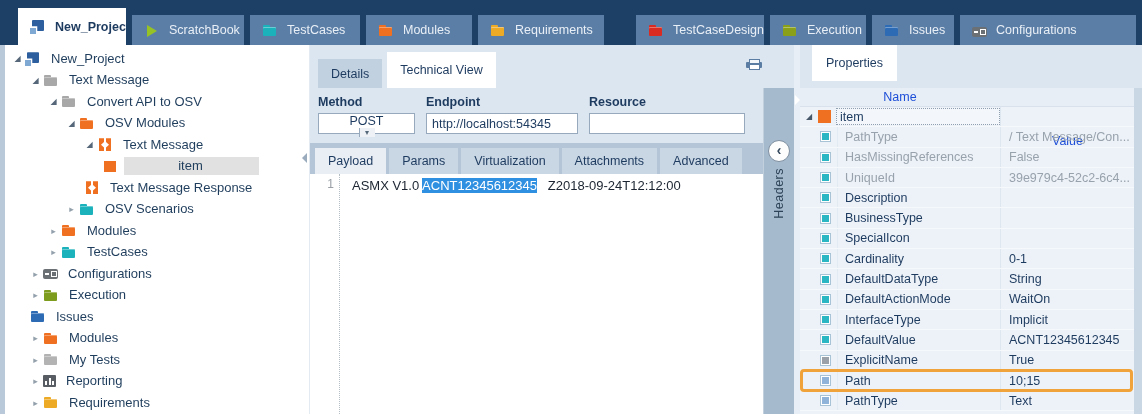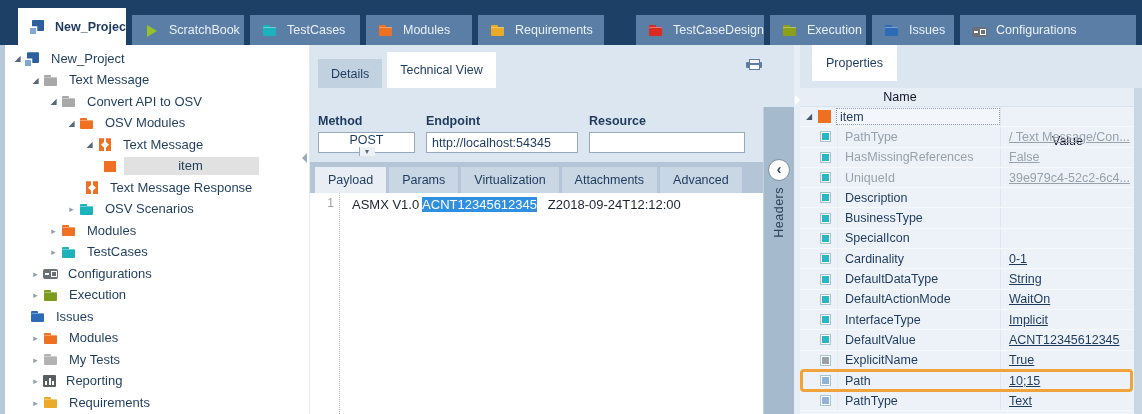--- a/index.html
+++ b/index.html
@@ -55,21 +55,21 @@
   .trow{height:21.5px;display:flex;align-items:center;font-size:13px;color:#1f3d5c;cursor:default;white-space:nowrap;}
   .tw{width:13px;flex:none;text-align:center;}
   .tw.exp{font-size:8px;color:#56677a;}
   .tw.col{font-size:9px;color:#93a0ac;}
   .trow .icon{margin:0 6px 0 1px;}
   .tlabel{padding:1px 6px 2px 4px;}
   .tlabel.sel{background:#e1e1e1;min-width:135px;}
   .left-collapse{position:absolute;right:2px;top:108px;width:0;height:0;border-right:5px solid #9aabbd;border-top:5px solid transparent;border-bottom:5px solid transparent;}
 
   
-  .detail-panel{width:484px;display:flex;flex-direction:column;background:#dce6f0;gap:19px;}
+  .detail-panel{width:484px;display:flex;flex-direction:column;background:#dce6f0;}
   .dtab-row{height:43px;display:flex;align-items:flex-end;padding-left:8px;position:relative;flex:none;}
   .dtab{height:29px;background:#c2d1e0;display:flex;align-items:center;padding:0 13px;margin-right:5px;font-size:12.5px;color:#1d3a5f;}
   .dtab.active{height:36px;background:#ffffff;}
   .print-btn{position:absolute;right:32px;top:13px;}
   .d-body{flex:1;display:flex;min-height:0;}
   .d-main{flex:1;display:flex;flex-direction:column;min-width:0;}
   .form-area{padding:7px 0 9px 8px;display:flex;}
   .field{margin-right:11px;display:flex;flex-direction:column;}
   .field label{font-size:12.5px;color:#1d3a5f;margin-bottom:4px;font-weight:bold;}
   .field-method{width:97px;}.field-endpoint{width:152px;}.field-resource{width:156px;}
@@ -92,26 +92,26 @@
   
   .splitter{width:6px;background:#e7eef5;position:relative;}
   .splitter::before{content:"";position:absolute;left:1px;top:50px;width:0;height:0;border-left:5px solid #fff;border-top:5px solid transparent;border-bottom:5px solid transparent;}
 
   
   .props-panel{width:342px;display:flex;flex-direction:column;background:#dce6f0;}
   .ptab-row{height:43px;display:flex;align-items:flex-start;padding-left:12px;flex:none;}
   .ptab{height:36px;background:#fff;display:flex;align-items:center;padding:0 14px;font-size:12.5px;color:#1d3a5f;}
   .grid{flex:1;position:relative;background:#edf2f8;min-height:0;}
   .scroll-strip{position:absolute;right:0;top:0;bottom:0;width:8px;background:#c9d6e4;}
-  .grid-head{height:19px;margin-right:8px;background:#e8eef5;border-bottom:1px solid #d9e2ec;display:flex;font-size:12.5px;color:#0f172a;}
+  .grid-head{height:19px;margin-right:8px;background:#e8eef5;border-bottom:1px solid #d9e2ec;display:flex;font-size:12.5px;color:#1d4ed8;}
   .gh-name{width:200px;text-align:center;line-height:18px;}
   .gh-value{flex:1;text-align:center;line-height:18px;border-left:1px solid #ccd8e4;margin-top:44px;}
   .prow{height:20.3px;margin-right:8px;display:flex;align-items:stretch;font-size:12.5px;border-bottom:1px solid #f6f9fc;position:relative;}
   .ncell{width:200px;display:flex;align-items:center;}
-  .vcell{flex:1;display:flex;align-items:center;padding-left:8px;border-left:1px solid #dee7f0;overflow:hidden;white-space:nowrap;text-decoration:underline;}
+  .vcell{flex:1;display:flex;align-items:center;padding-left:8px;border-left:1px solid #dee7f0;overflow:hidden;white-space:nowrap;}
   .prow.item-row .ncell{padding-left:3px;}
   .item-exp{width:12px;text-align:center;font-size:8px;color:#46586a;}
   .item-icon{width:13px;height:13px;background:#f07021;margin-left:3px;flex:none;}
   .item-wrap{flex:1;height:17px;margin-left:5px;border:1px dotted #90a0b0;display:flex;align-items:center;padding-left:3px;background:#f3f7fb;}
   .prow .picbox{width:23px;margin-left:15px;flex:none;display:flex;align-items:center;justify-content:flex-start;padding-left:5px;border-right:1px solid #e2eaf2;align-self:stretch;}
   .pic{width:11px;height:11px;border:1px solid #a9c3d6;background:var(--c);box-shadow:inset 0 0 0 1px #fff;}
   .pname{margin-left:7px;white-space:nowrap;overflow:hidden;}
   .prow.ro .pname,.prow.ro .vcell{color:#98a2ac;}
   .prow.hl::after{content:"";position:absolute;left:0;right:1px;top:-2px;bottom:-2px;border:3px solid #f0a33b;border-radius:4px;pointer-events:none;z-index:5;}
 </style>

